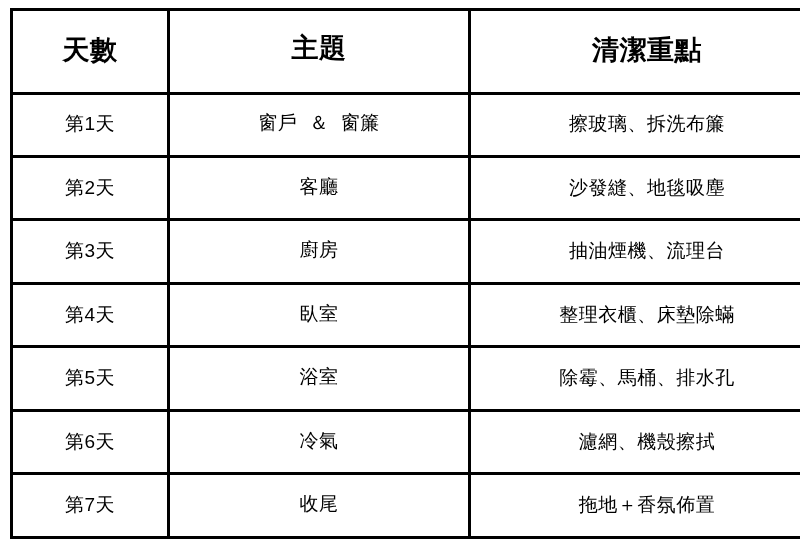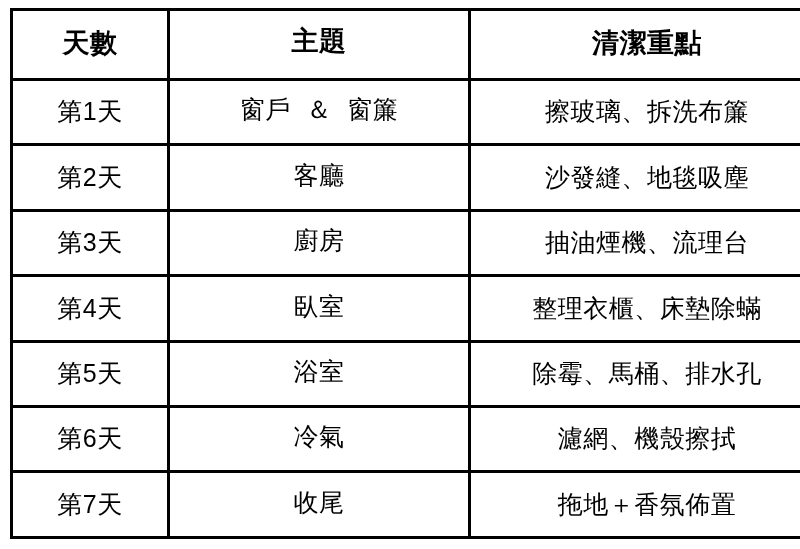--- a/index.html
+++ b/index.html
@@ -25,21 +25,21 @@
     border-collapse: collapse;
     width: 780px;
     height: 531px;
     table-layout: fixed;
     background: #ffffff;
   }
   table.schedule td {
     border: 3px solid #000000;
     text-align: center;
     vertical-align: middle;
-    font-size: 25px;
+    font-size: 19px;
     line-height: 1.1;
     padding: 2px 4px;
     white-space: nowrap;
     letter-spacing: 0.5px;
   }
   table.schedule tr.header-row td {
     font-size: 27px;
     font-weight: 700;
   }
   td.col-day {

